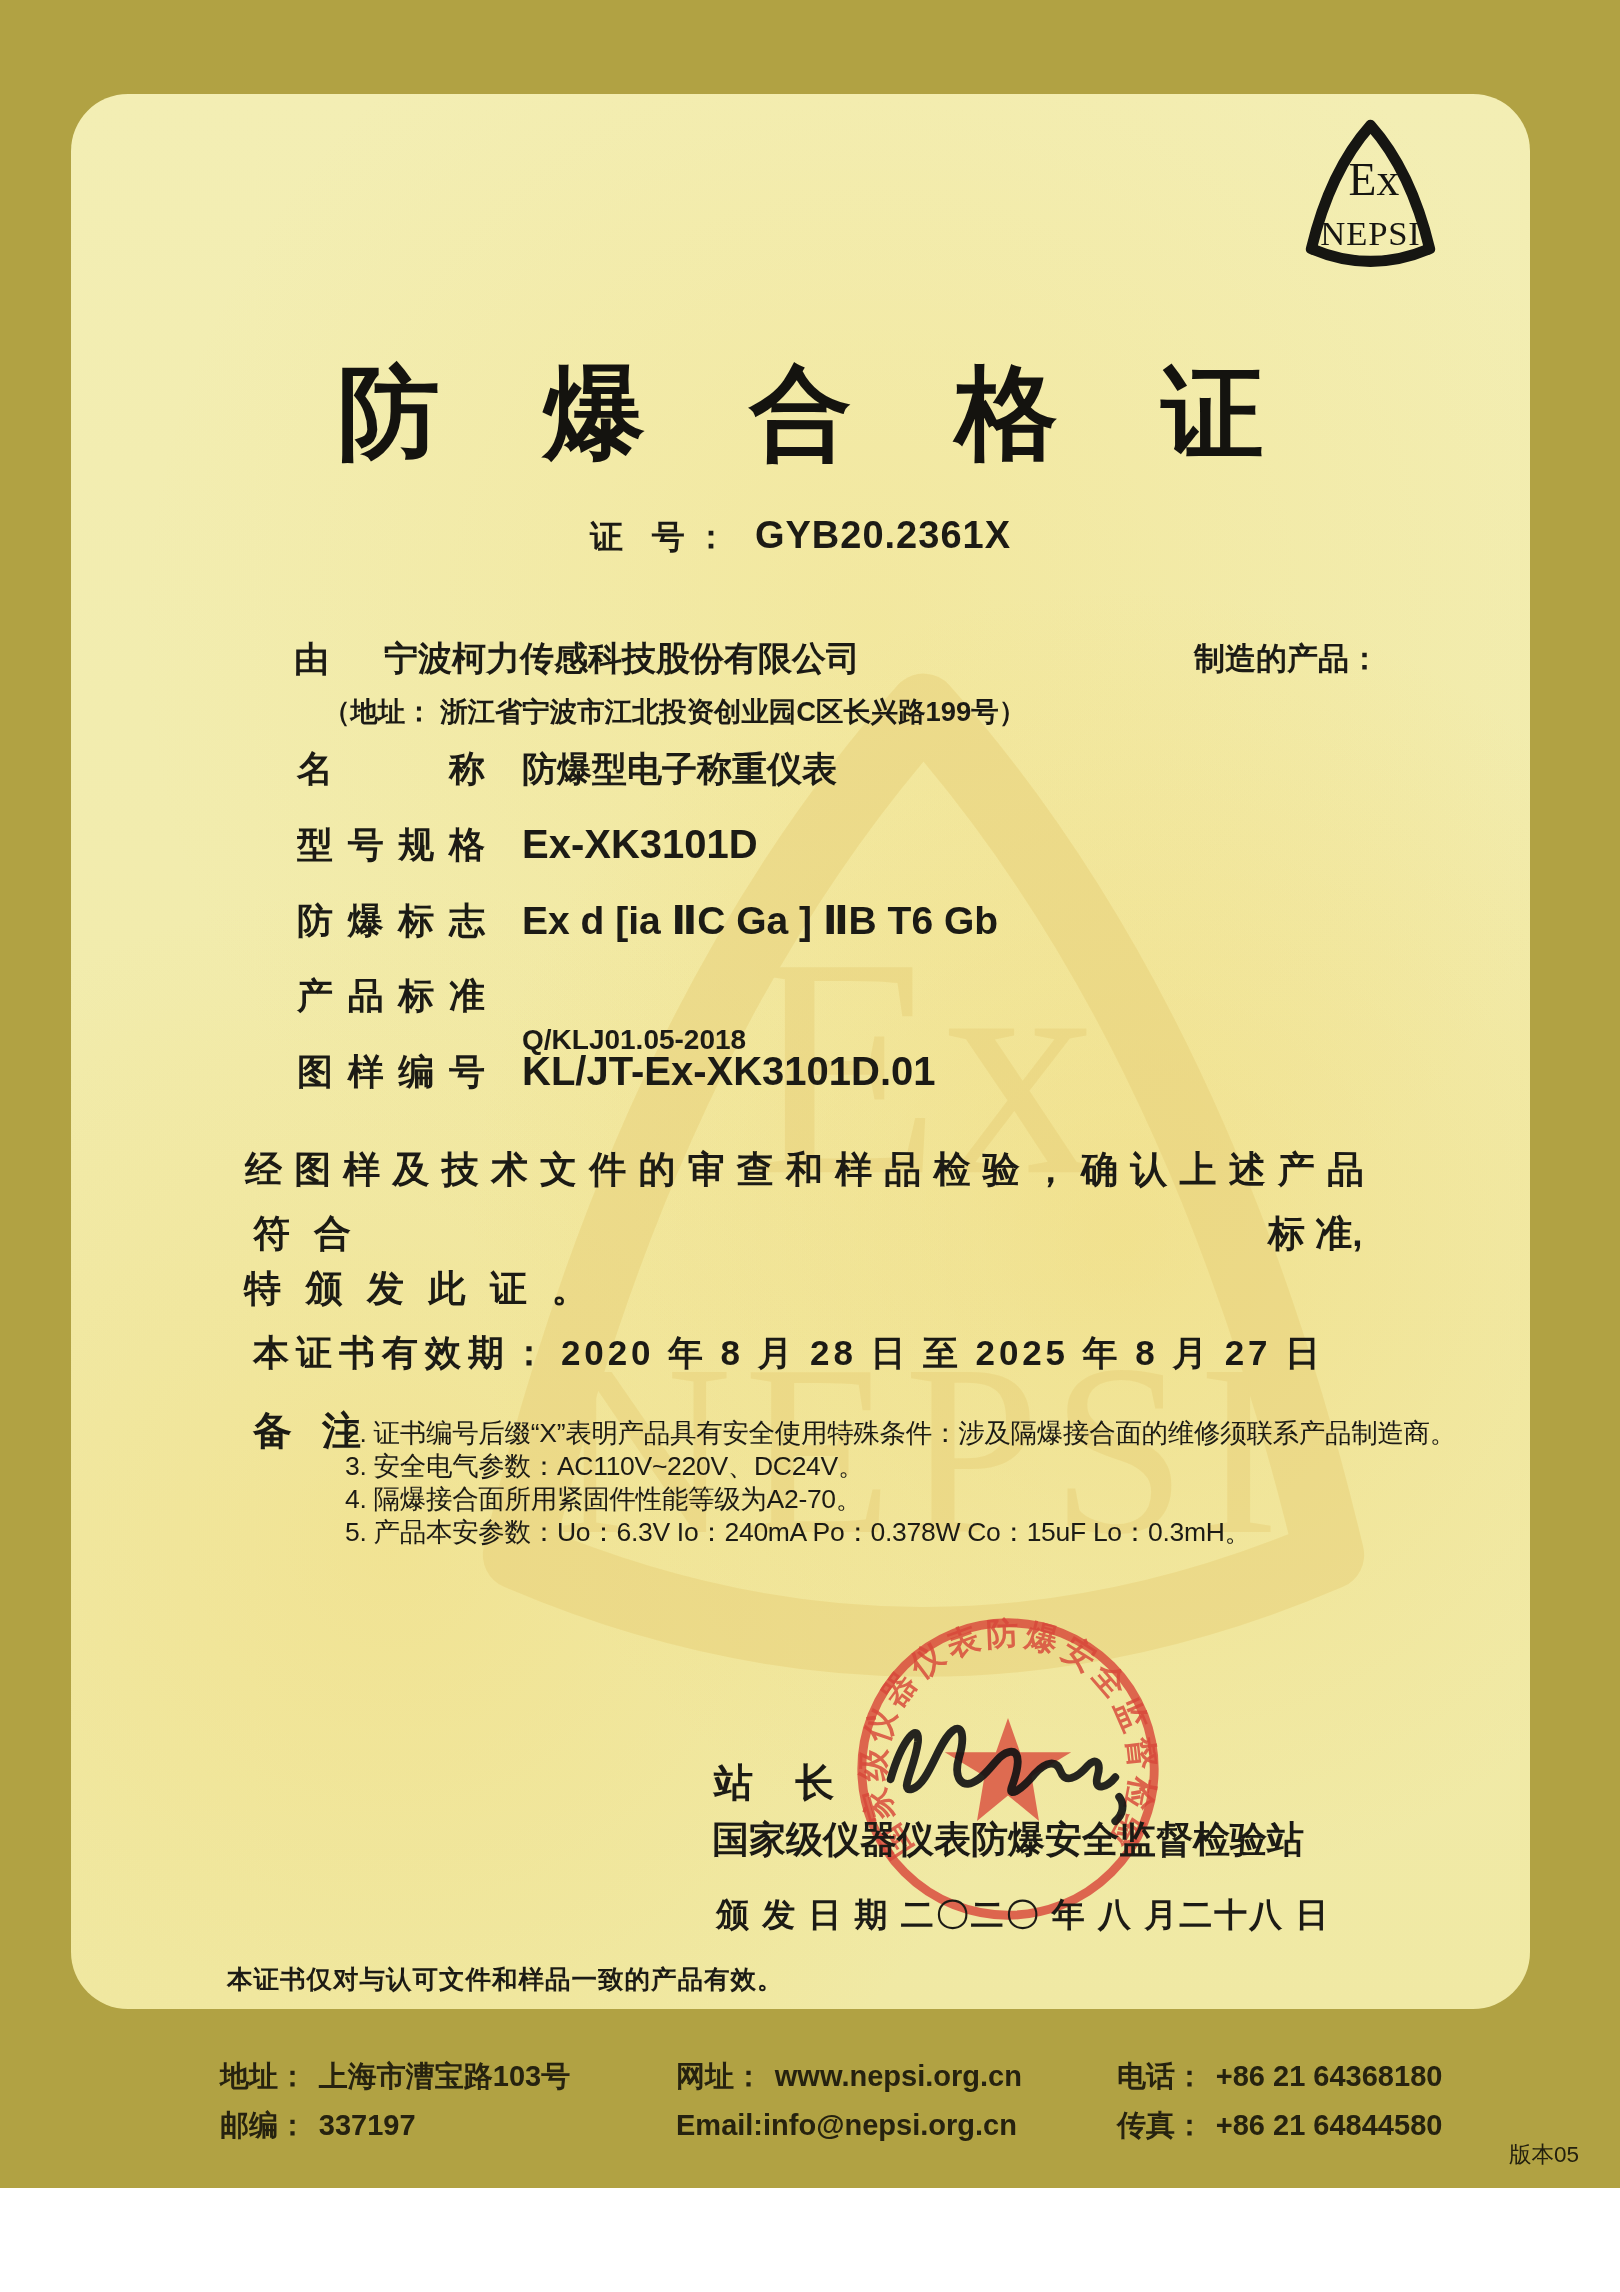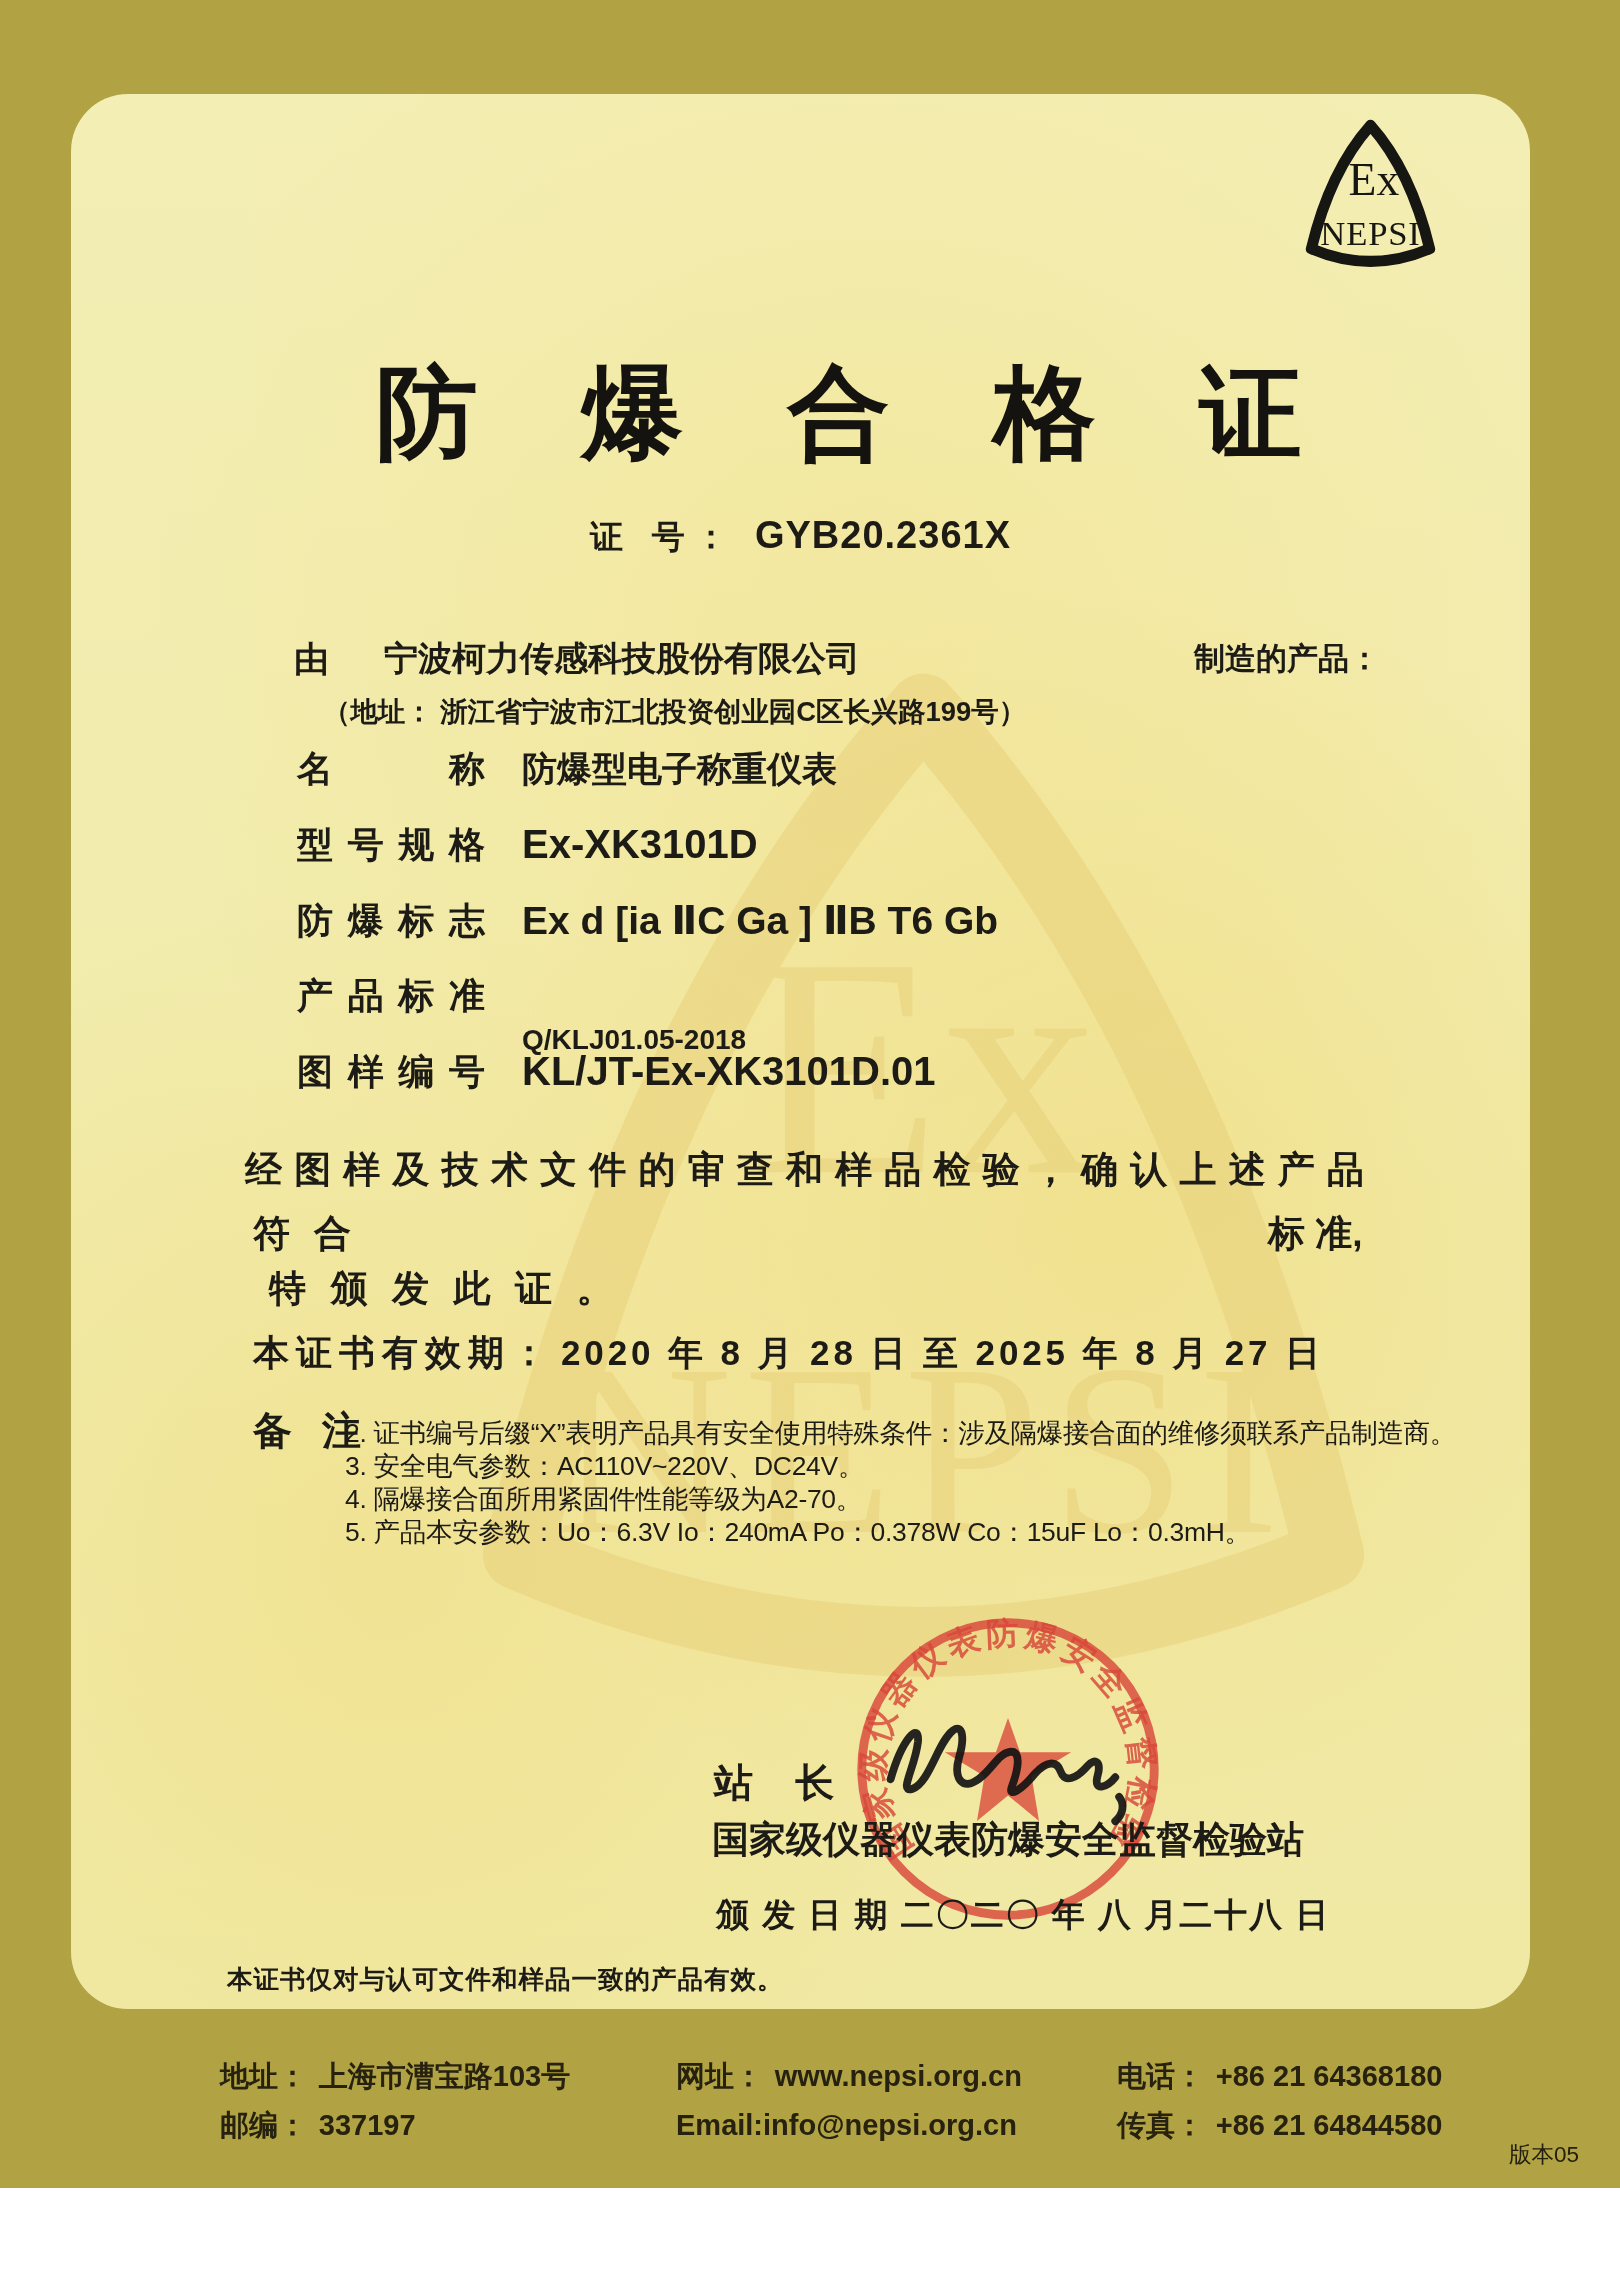--- a/index.html
+++ b/index.html
@@ -8,21 +8,21 @@
   .panel{position:absolute;left:71px;top:94px;width:1459px;height:1915px;border-radius:57px;
          background:
            radial-gradient(circle at 72% 60%, rgba(240,210,100,.38), transparent 42%),
            radial-gradient(circle at 22% 76%, rgba(240,210,100,.30), transparent 36%),
            radial-gradient(circle at 55% 28%, rgba(243,217,110,.26), transparent 46%),
            linear-gradient(#f3eeb4, #f0e9a4);
          overflow:hidden;}
   .abs{position:absolute;}
   .lbl-just{text-align:justify;text-align-last:justify;}
   .title{left:71px;top:345px;width:1459px;text-align:center;font-size:102px;font-weight:700;
-         letter-spacing:1.02em;text-indent:1.02em;line-height:137px;color:#14130f;padding-left:38px;}
+         letter-spacing:1.02em;text-indent:1.02em;line-height:137px;color:#14130f;}
   .certno{left:71px;top:514px;width:1459px;display:flex;justify-content:center;align-items:baseline;gap:17.6px;}
   .certno .cl{font-size:33px;font-weight:600;letter-spacing:9.8px;}
   .certno .cv{font-size:38px;font-weight:700;letter-spacing:1px;}
   .row{height:53px;line-height:53px;}
   .field-label{left:297px;width:188px;font-size:36px;font-weight:700;}
   .field-value{left:522px;font-weight:700;}
   .stmt{font-size:37px;font-weight:600;}
   .remarks{left:345px;top:1417px;width:1166px;font-size:26.5px;font-weight:500;line-height:33px;letter-spacing:-0.3px;}
   .footer-col{top:2052px;line-height:49px;font-size:29px;font-weight:600;color:#26220f;}
   .footer-col .fl{margin-right:11.8px;}
@@ -75,21 +75,21 @@
   <div class="abs row field-label lbl-just" style="top:1045px;">图样编号</div>
   <div class="abs row field-value" style="top:1045px;font-size:40px;">KL/JT-Ex-XK3101D.01</div>
 
   <div class="abs row stmt lbl-just" style="left:245px;top:1143px;width:1119px;">经图样及技术文件的审查和样品检验，确认上述产品</div>
 
   <div class="abs row stmt lbl-just" style="left:253px;top:1207px;width:98px;">符合</div>
 
 
   <div class="abs row stmt" style="left:1268px;top:1207px;">标 准,</div>
 
-  <div class="abs row stmt" style="left:269px;top:1262px;letter-spacing:24.5px;">特颁发此证。</div>
+  <div class="abs row stmt" style="left:244px;top:1262px;letter-spacing:24.5px;">特颁发此证。</div>
 
   <div class="abs row lbl-just" style="left:253px;top:1326px;width:294px;font-size:36px;font-weight:600;">本证书有效期：</div>
   <div class="abs row" style="left:561px;top:1326px;font-size:35px;font-weight:600;letter-spacing:3.9px;">2020 年 8 月 28 日 至 2025 年 8 月 27 日</div>
 
   <div class="abs lbl-just" style="left:253px;top:1404px;width:108px;font-size:39px;font-weight:700;line-height:53px;">备注</div>
   <div class="abs remarks">
     <div>2. 证书编号后缀“X”表明产品具有安全使用特殊条件：涉及隔爆接合面的维修须联系产品制造商。</div>
     <div>3. 安全电气参数：AC110V~220V、DC24V。</div>
     <div>4. 隔爆接合面所用紧固件性能等级为A2-70。</div>
     <div>5. 产品本安参数：Uo：6.3V  Io：240mA  Po：0.378W  Co：15uF  Lo：0.3mH。</div>

